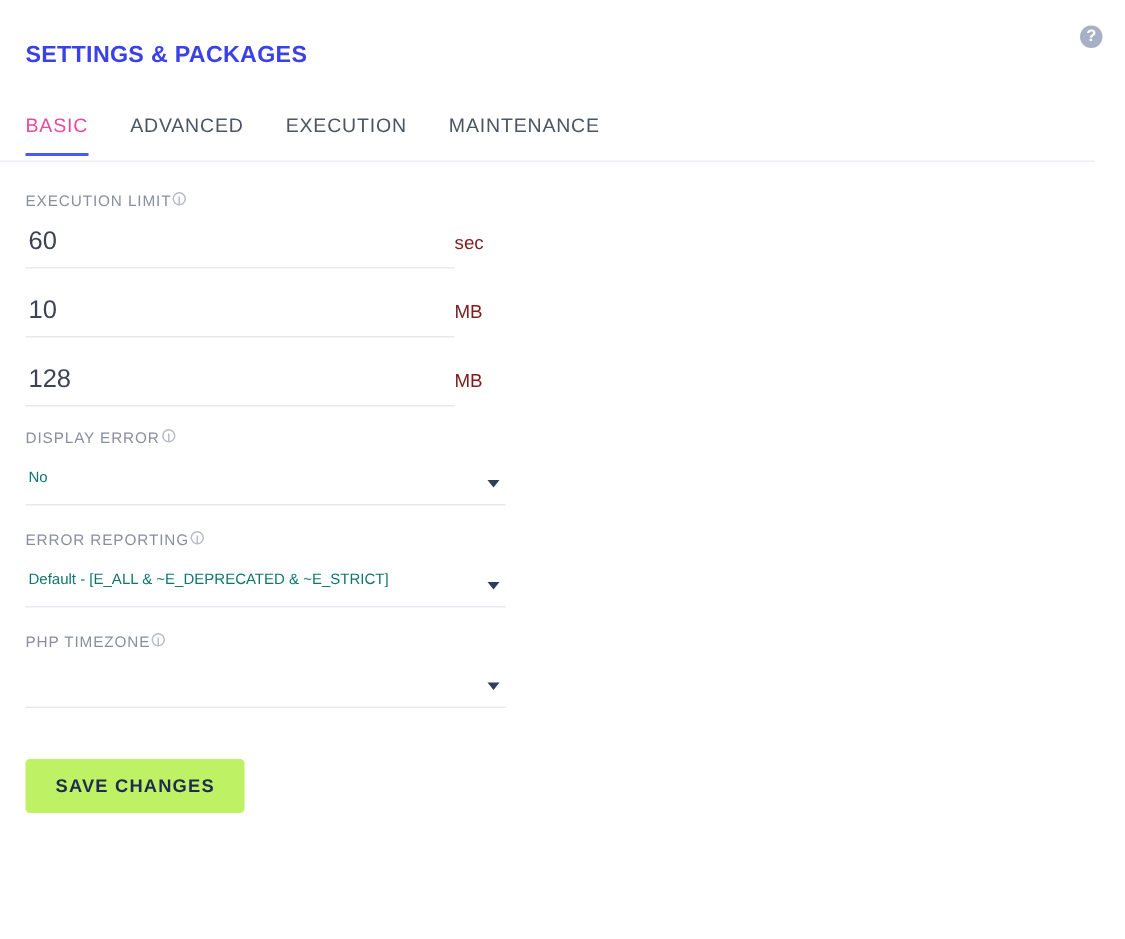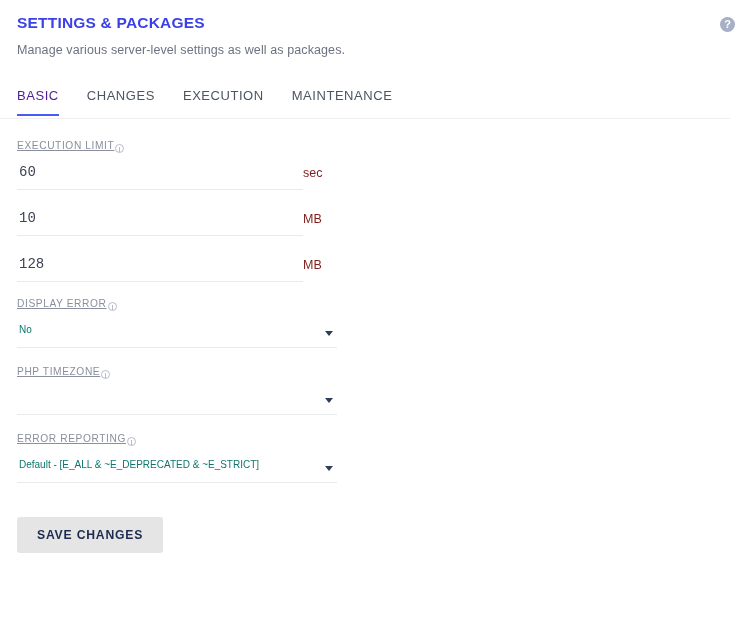--- a/index.html
+++ b/index.html
@@ -19,21 +19,21 @@
 
   .page {
     position: relative;
     width: 750px;
     height: 626px;
     padding: 0;
   }
 
   
   .page-header {
-    padding: 13px 20px 0 17px;
+    padding: 27px 20px 0 17px;
   }
   .page-title {
     font-size: 15.5px;
     font-weight: bold;
     color: #3b41e8;
     letter-spacing: 0.2px;
     margin: 0;
     line-height: 20px;
   }
   .page-subtitle {
@@ -82,21 +82,21 @@
     letter-spacing: 0.55px;
     color: #4b5563;
     padding: 0 0 11px 0;
     margin-right: 28px;
     cursor: pointer;
     position: relative;
     line-height: 18px;
   }
   .tab:last-child { margin-right: 0; }
   .tab.active {
-    color: #4c1d95;
+    color: #ec4899;
   }
   .tab.active::after {
     content: "";
     position: absolute;
     left: 0;
     right: 0;
     bottom: 0;
     height: 2px;
     background: #4a5bf5;
   }
@@ -110,23 +110,22 @@
     position: relative;
     margin-bottom: 15px;
   }
   .field-label {
     font-size: 10.2px;
     letter-spacing: 0.6px;
     color: #8a8f9e;
     text-transform: uppercase;
     line-height: 14px;
     display: flex;
-    align-items: flex-end;
+    align-items: flex-start;
     gap: 1px;
-    text-decoration: underline;
   }
   .info-icon {
     display: inline-block;
     width: 9px;
     height: 9px;
     border: 1px solid #b8bcc8;
     border-radius: 50%;
     position: relative;
     cursor: pointer;
     flex: none;
@@ -151,22 +150,22 @@
     position: relative;
   }
   .input-wrap.text { width: 286px; }
   .input-wrap.select { width: 320px; }
 
   .text-input {
     width: 100%;
     border: none;
     border-bottom: 1px solid #e8eaee;
     outline: none;
-    font-family: Liberation Mono, monospace;
-    font-size: 14px;
+    font-family: Liberation Sans, sans-serif;
+    font-size: 17px;
     color: #3c4352;
     padding: 4px 0 8px 2px;
     background: transparent;
     line-height: 18px;
   }
   .select-input {
     width: 100%;
     border: none;
     border-bottom: 1px solid #e8eaee;
     outline: none;
@@ -201,21 +200,21 @@
   }
 
   .field.spaced { margin-bottom: 17px; }
 
   
   .save-row {
     padding: 17px 17px 0 17px;
   }
   .save-button {
     display: inline-block;
-    background: #e5e5e5;
+    background: #bef264;
     color: #1d2b4f;
     font-size: 12.2px;
     font-weight: bold;
     letter-spacing: 0.8px;
     border: none;
     border-radius: 3px;
     padding: 11px 20px;
     cursor: pointer;
     font-family: "Liberation Sans", sans-serif;
     line-height: 14px;
@@ -224,25 +223,24 @@
 </style>
 </head>
 <body>
 
 <div class="page">
 
   <div class="help-icon">?</div>
 
   <div class="page-header">
     <h1 class="page-title">SETTINGS &amp; PACKAGES</h1>
-    <p class="page-subtitle">Manage various server-level settings as well as packages.</p>
   </div>
 
   <div class="tabs">
-    <div class="tab active">BASIC</div><div class="tab">CHANGES</div><div class="tab">EXECUTION</div><div class="tab">MAINTENANCE</div>
+    <div class="tab active">BASIC</div><div class="tab">ADVANCED</div><div class="tab">EXECUTION</div><div class="tab">MAINTENANCE</div>
     <div class="tabs-divider"></div>
   </div>
 
   <div class="form">
 
     <div class="field">
       <div class="field-label">
         <span>EXECUTION LIMIT</span>
         <span class="info-icon"></span>
       </div>
@@ -280,43 +278,43 @@
       <div class="control">
         <span class="input-wrap select">
           <div class="select-input">No</div>
           <span class="caret"></span>
         </span>
       </div>
     </div>
 
     <div class="field spaced">
       <div class="field-label">
+        <span>ERROR REPORTING</span>
+        <span class="info-icon"></span>
+      </div>
+      <div class="control">
+        <span class="input-wrap select">
+          <div class="select-input">Default - [E_ALL &amp; ~E_DEPRECATED &amp; ~E_STRICT]</div>
+          <span class="caret"></span>
+        </span>
+      </div>
+    </div>
+
+    <div class="field spaced">
+      <div class="field-label">
         <span>PHP TIMEZONE</span>
         <span class="info-icon"></span>
       </div>
       <div class="control">
         <span class="input-wrap select">
           <div class="select-input"></div>
           <span class="caret"></span>
         </span>
       </div>
     </div>
 
-    <div class="field spaced">
-      <div class="field-label">
-        <span>ERROR REPORTING</span>
-        <span class="info-icon"></span>
-      </div>
-      <div class="control">
-        <span class="input-wrap select">
-          <div class="select-input">Default - [E_ALL &amp; ~E_DEPRECATED &amp; ~E_STRICT]</div>
-          <span class="caret"></span>
-        </span>
-      </div>
-    </div>
-
   </div>
 
   <div class="save-row">
     <button class="save-button">SAVE CHANGES</button>
   </div>
 
 </div>
 
 </body></html>

